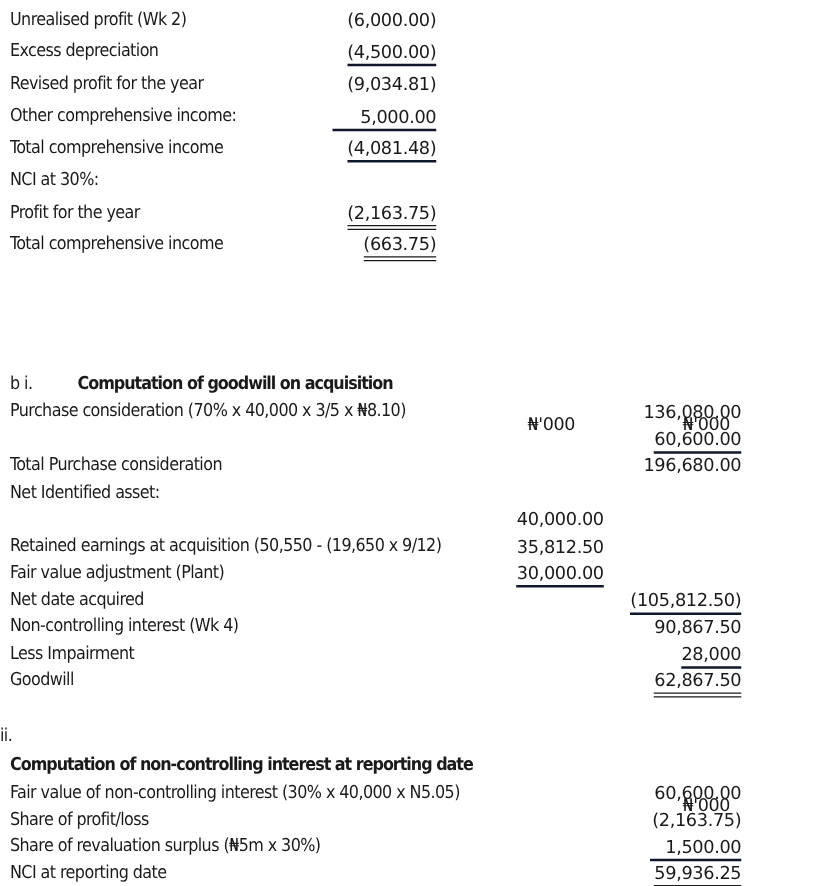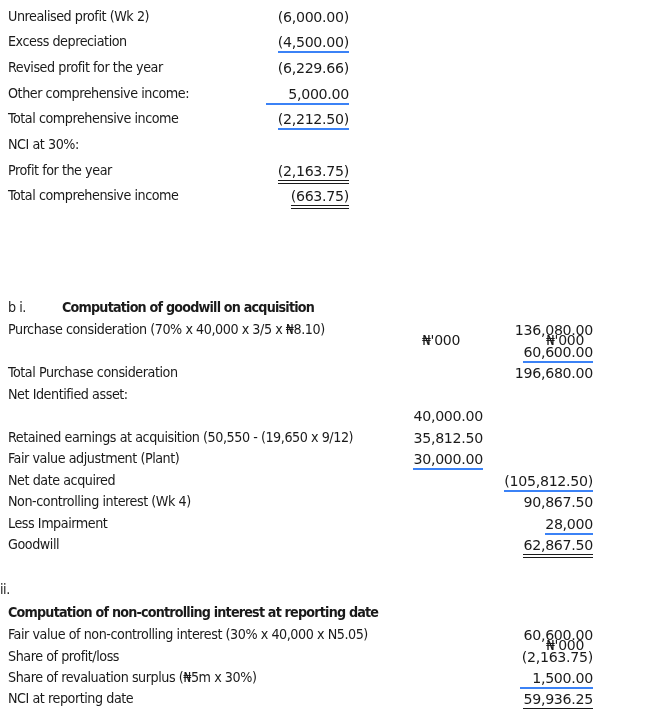--- a/index.html
+++ b/index.html
@@ -15,49 +15,49 @@
     font-family: "DejaVu Sans Condensed", "DejaVu Sans", sans-serif;
     transform-origin: left top;
   }
   .num {
     position: absolute; top: 0; text-align: left; white-space: nowrap;
     font-size: 14.2px; letter-spacing: -0.3px;
   }
   .c-top { right: 251px; }
   .c-mid { right: 117px; }
   .c-rt  { right: 7px; }
-  .u1 { border-bottom: 2px solid #3b82f6; padding-bottom: 0; line-height: 18px; }
+  .u1 { border-bottom: 2px solid #0f172a; padding-bottom: 0; line-height: 18px; }
   .u2 { border-bottom: 4px double #1a1a1a; line-height: 18px; }
   .plain { line-height: 18px; }
   .bold { font-weight: bold; letter-spacing: -0.8px; }
   .hdr-cur { font-size: 14px; margin-top: 32px; }
 </style>
 </head>
 <body>
 
 <div>
   <div class="row" style="top:8px">
     <span class="lbl">Unrealised profit (Wk 2)</span>
     <span class="num c-top plain">(6,000.00)</span>
   </div>
   <div class="row" style="top:33px">
     <span class="lbl">Excess depreciation</span>
     <span class="num c-top u1">(4,500.00)</span>
   </div>
   <div class="row" style="top:59px">
     <span class="lbl">Revised profit for the year</span>
-    <span class="num c-top plain">(6,229.66)</span>
+    <span class="num c-top plain">(9,034.81)</span>
   </div>
   <div class="row" style="top:85px">
     <span class="lbl">Other comprehensive income:</span>
     <span class="num c-top u1" style="white-space:pre; padding-left:14px">  5,000.00</span>
   </div>
   <div class="row" style="top:110px">
     <span class="lbl">Total comprehensive income</span>
-    <span class="num c-top u1">(2,212.50)</span>
+    <span class="num c-top u1">(4,081.48)</span>
   </div>
   <div class="row" style="top:136px">
     <span class="lbl">NCI at 30%:</span>
   </div>
   <div class="row" style="top:162px">
     <span class="lbl">Profit for the year</span>
     <span class="num c-top u2">(2,163.75)</span>
   </div>
   <div class="row" style="top:187px">
     <span class="lbl">Total comprehensive income</span>

